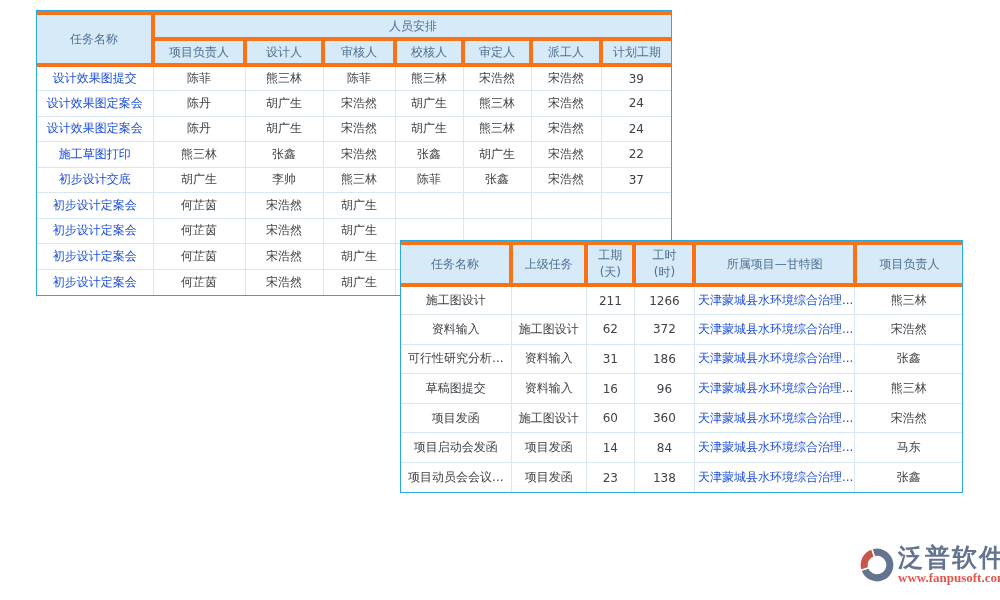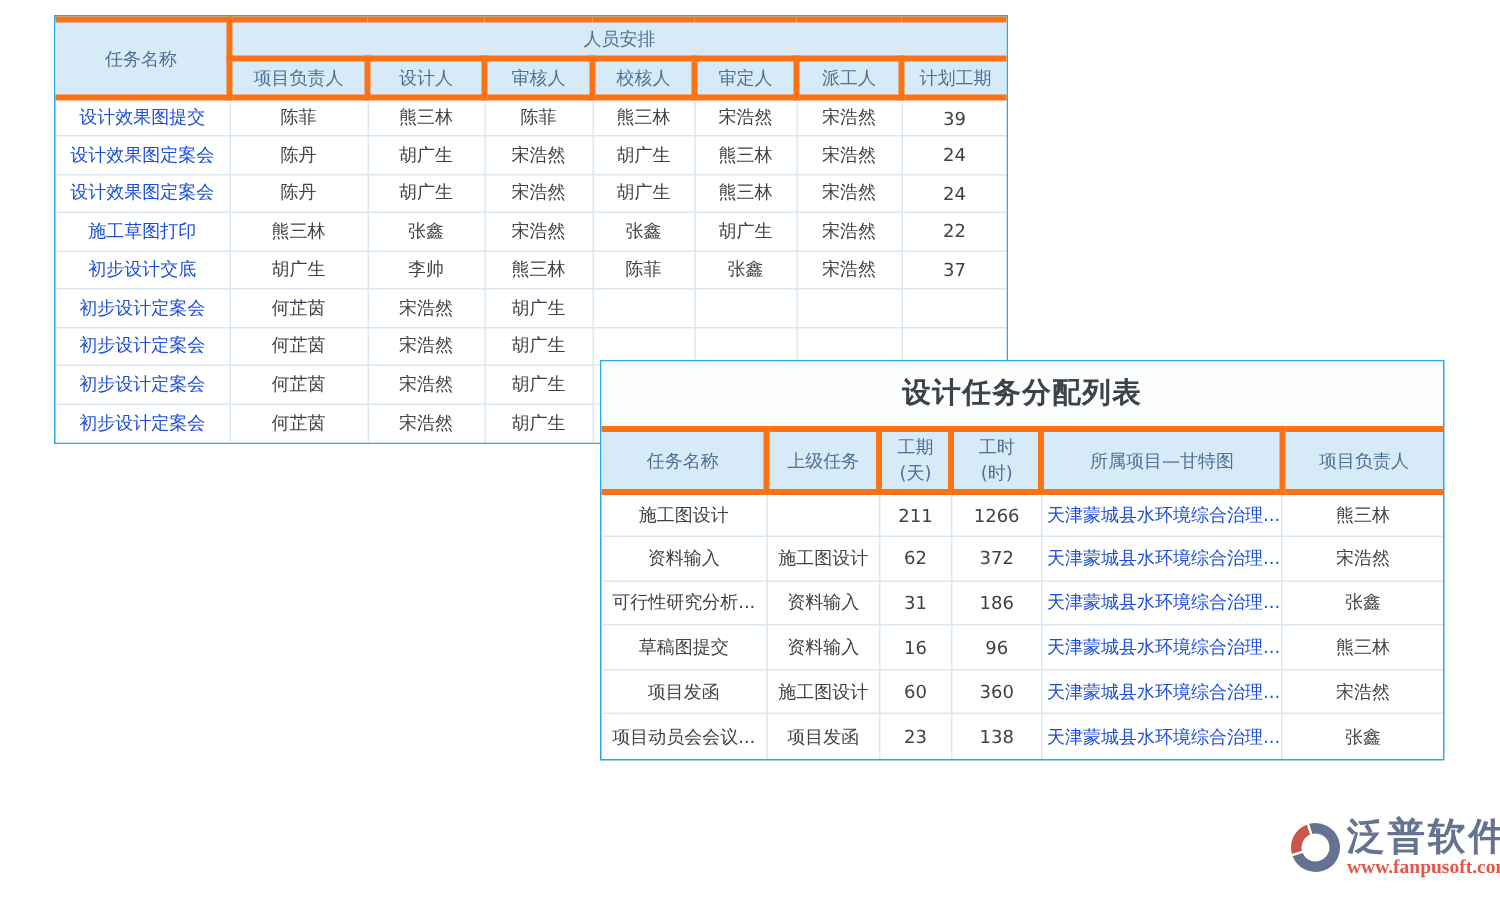--- a/index.html
+++ b/index.html
@@ -165,21 +165,20 @@
             <td></td>
             <td></td>
             <td></td>
             <td></td>
           </tr>
         </tbody>
       </table>
   </section>
 
   <section class="card card2">
-    <div class="card-title">设计任务分配列表</div>
     <table>
         <colgroup>
           <col style="width: 110px;">
           <col style="width: 75px;">
           <col style="width: 48px;">
           <col style="width: 60px;">
           <col style="width: 160px;">
           <col style="width: 107px;">
         </colgroup>
         <thead>
@@ -227,20 +226,28 @@
             <td class="link">天津蒙城县水环境综合治理...</td>
             <td>熊三林</td>
           </tr>
           <tr>
             <td>项目发函</td>
             <td>施工图设计</td>
             <td>60</td>
             <td>360</td>
             <td class="link">天津蒙城县水环境综合治理...</td>
             <td>宋浩然</td>
+          </tr>
+          <tr>
+            <td>项目启动会发函</td>
+            <td>项目发函</td>
+            <td>14</td>
+            <td>84</td>
+            <td class="link">天津蒙城县水环境综合治理...</td>
+            <td>马东</td>
           </tr>
           <tr>
             <td>项目动员会会议...</td>
             <td>项目发函</td>
             <td>23</td>
             <td>138</td>
             <td class="link">天津蒙城县水环境综合治理...</td>
             <td>张鑫</td>
           </tr>
         </tbody>

